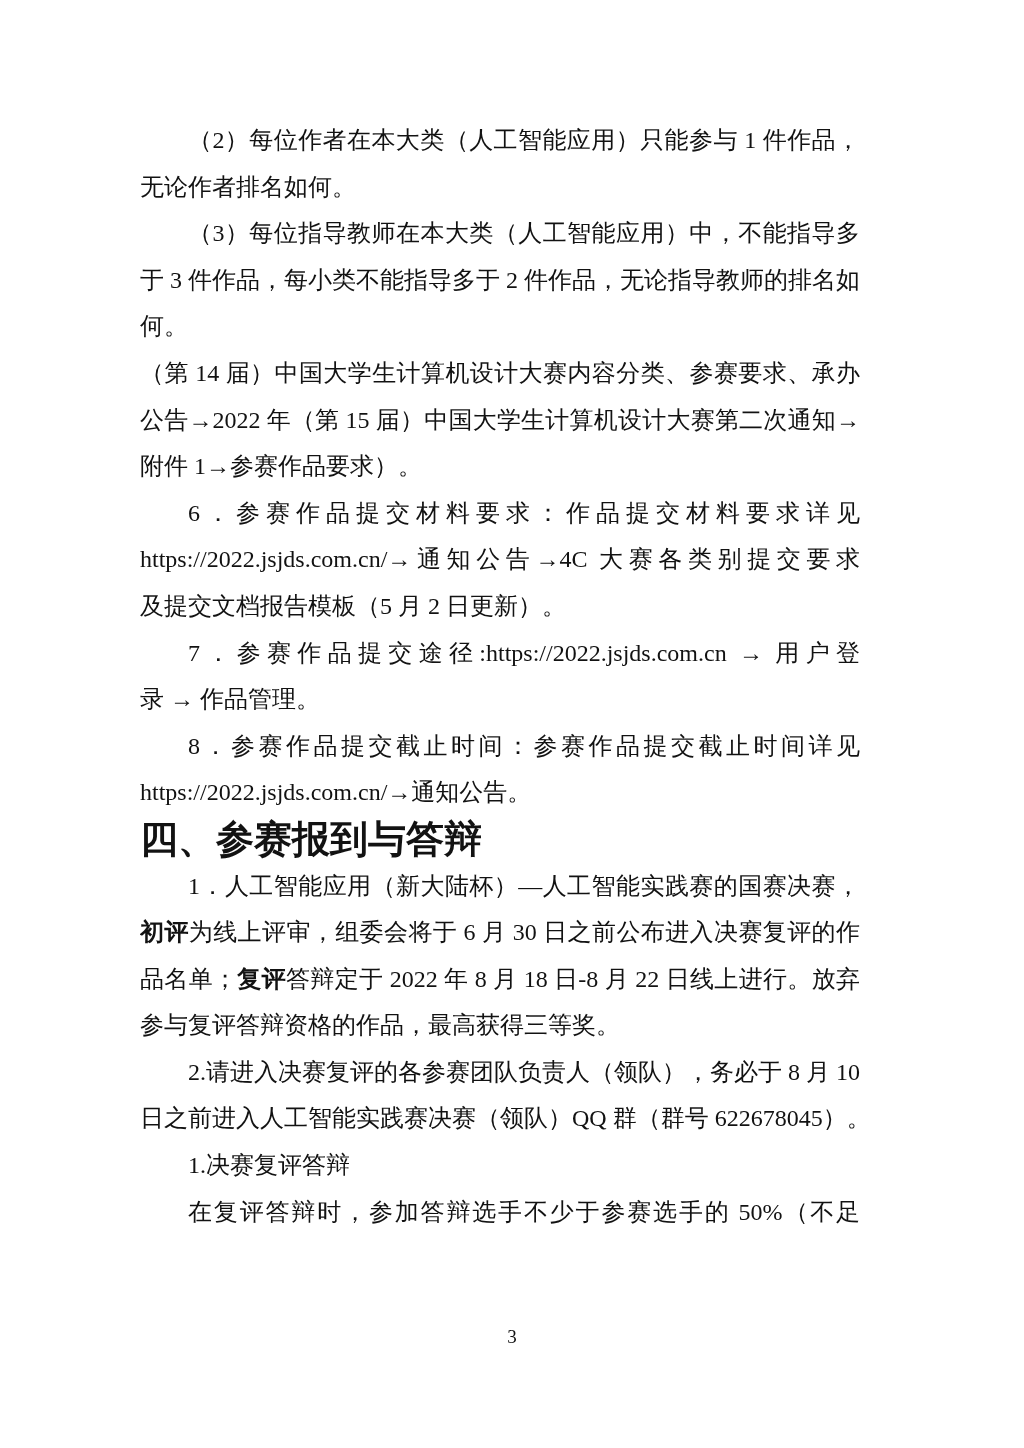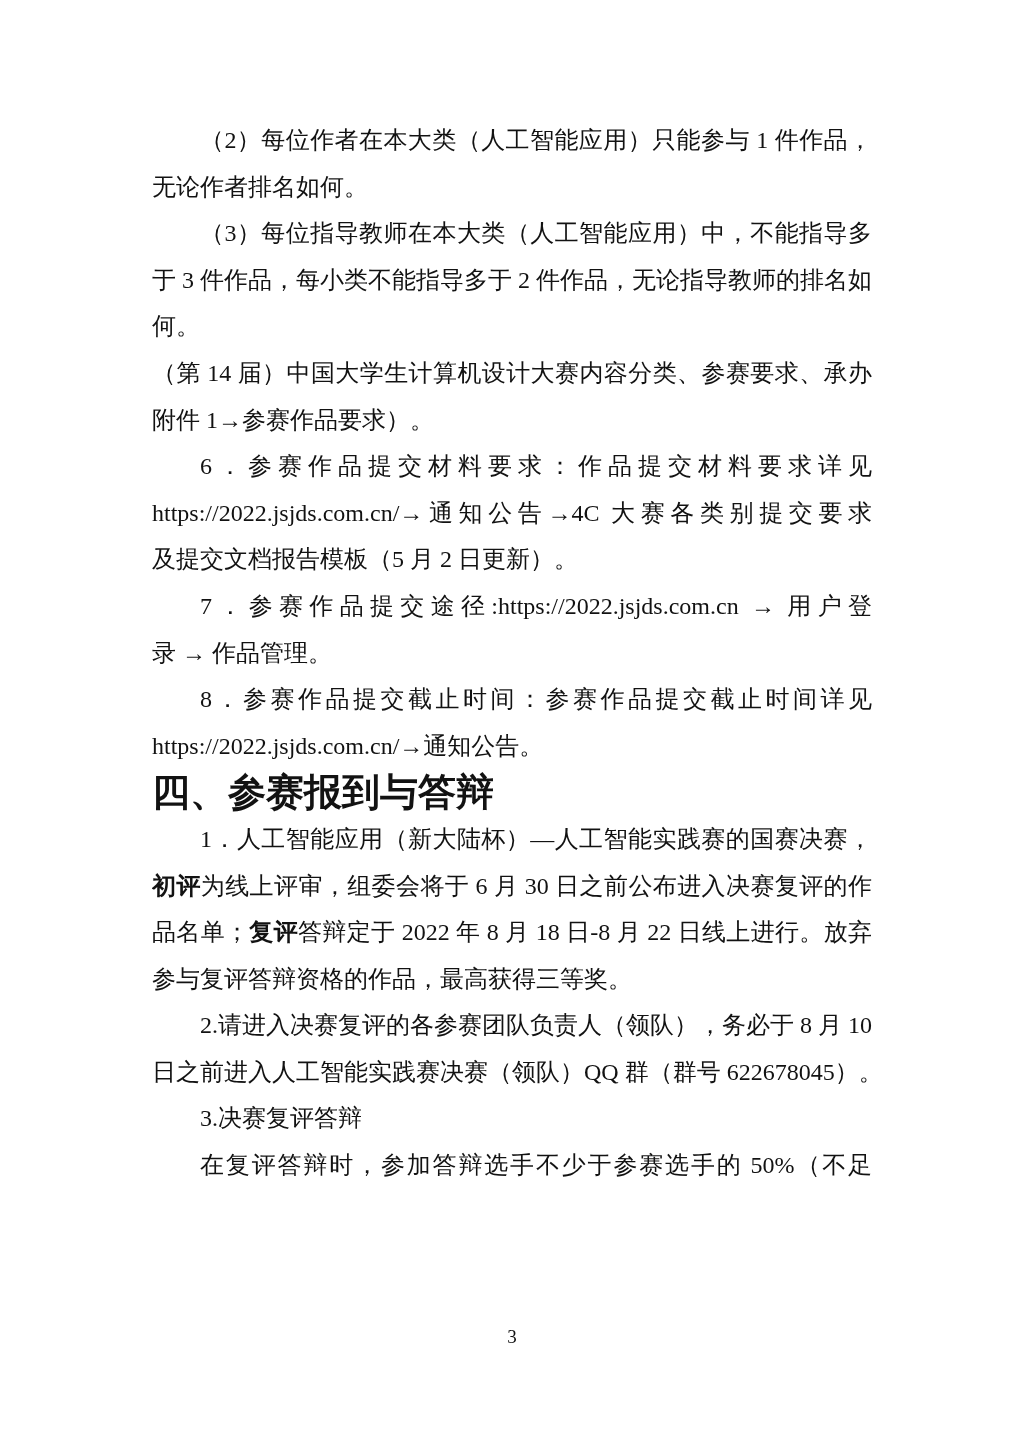--- a/index.html
+++ b/index.html
@@ -6,21 +6,21 @@
   body {
     width: 1024px;
     height: 1448px;
     background: #ffffff;
     position: relative;
     font-family: "Liberation Serif", "DejaVu Serif", serif;
     color: #121212;
   }
   .doc {
     position: absolute;
-    left: 152px;
+    left: 140px;
     top: 117px;
     width: 720px;
   }
   .line {
     height: 46.6px;
     line-height: 46.6px;
     font-size: 24px;
     letter-spacing: 0;
     overflow: hidden;
     white-space: pre;
@@ -54,36 +54,37 @@
 </head>
 <body>
 
 <div class="doc">
   <div class="line j ind">（2）每位作者在本大类（人工智能应用）只能参与 1 件作品，</div>
   <div class="line">无论作者排名如何。</div>
   <div class="line j ind">（3）每位指导教师在本大类（人工智能应用）中，不能指导多</div>
   <div class="line j">于 3 件作品，每小类不能指导多于 2 件作品，无论指导教师的排名如</div>
   <div class="line">何。</div>
   <div class="line j">（第 14 届）中国大学生计算机设计大赛内容分类、参赛要求、承办</div>
+  <div class="line j">公告→2022 年（第 15 届）中国大学生计算机设计大赛第二次通知→</div>
   <div class="line">附件 1→参赛作品要求）。</div>
   <div class="line j ind">6．参赛作品提交材料要求：作品提交材料要求详见</div>
   <div class="line j">https://2022.jsjds.com.cn/→通知公告→4C 大赛各类别提交要求</div>
   <div class="line">及提交文档报告模板（5 月 2 日更新）。</div>
   <div class="line j ind">7．参赛作品提交途径:https://2022.jsjds.com.cn → 用户登</div>
   <div class="line">录 → 作品管理。</div>
   <div class="line j ind">8．参赛作品提交截止时间：参赛作品提交截止时间详见</div>
   <div class="line">https://2022.jsjds.com.cn/→通知公告。</div>
   <div class="line heading">四、参赛报到与答辩</div>
   <div class="line j ind">1．人工智能应用（新大陆杯）—人工智能实践赛的国赛决赛，</div>
   <div class="line j">
     <span class="b">初评</span><span>为线上评审，组委会将于 6 月 30 日之前公布进入决赛复评的作</span>
   </div>
   <div class="line j">
     <span>品名单；</span><span class="b">复评</span><span>答辩定于 2022 年 8 月 18 日-8 月 22 日线上进行。放弃</span>
   </div>
   <div class="line">参与复评答辩资格的作品，最高获得三等奖。</div>
   <div class="line j ind">2.请进入决赛复评的各参赛团队负责人（领队），务必于 8 月 10</div>
   <div class="line">日之前进入人工智能实践赛决赛（领队）QQ 群（群号 622678045）。</div>
-  <div class="line ind">3.决赛复评答辩</div>
+  <div class="line ind">1.决赛复评答辩</div>
   <div class="line j ind">在复评答辩时，参加答辩选手不少于参赛选手的 50%（不足 50%</div>
 </div>
 
 <div class="page-number">3</div>
 
 </body></html>

